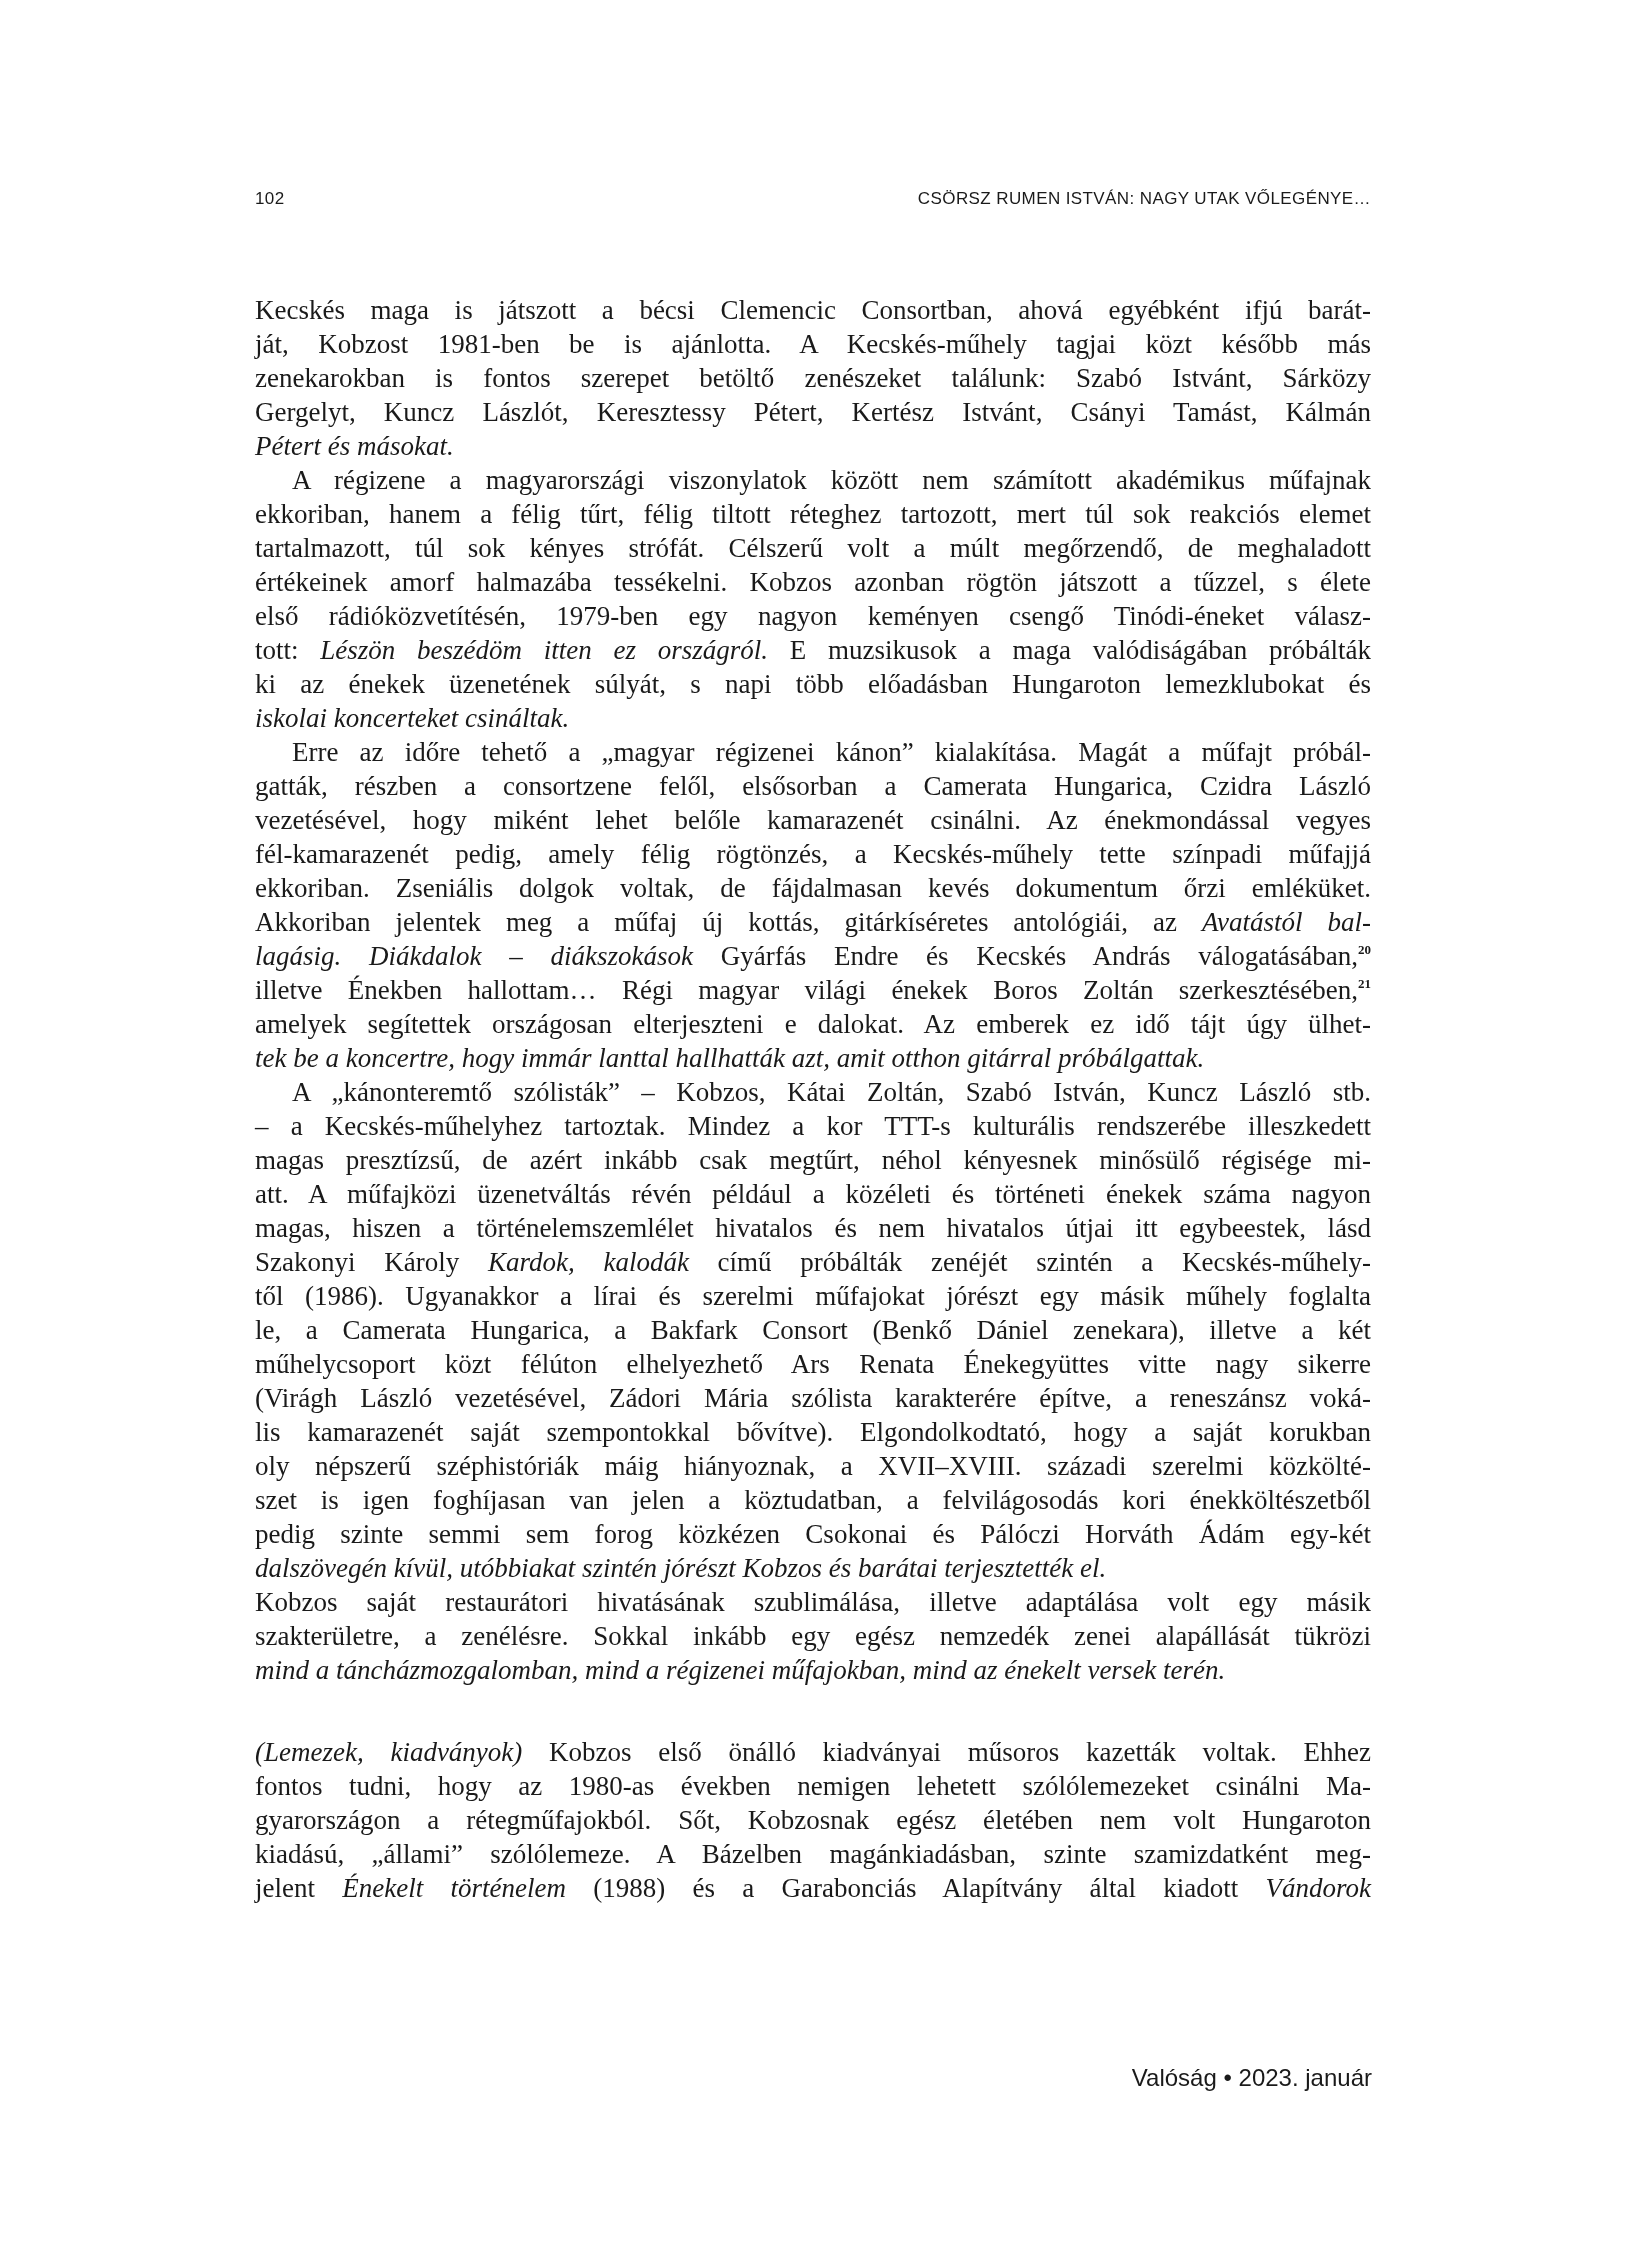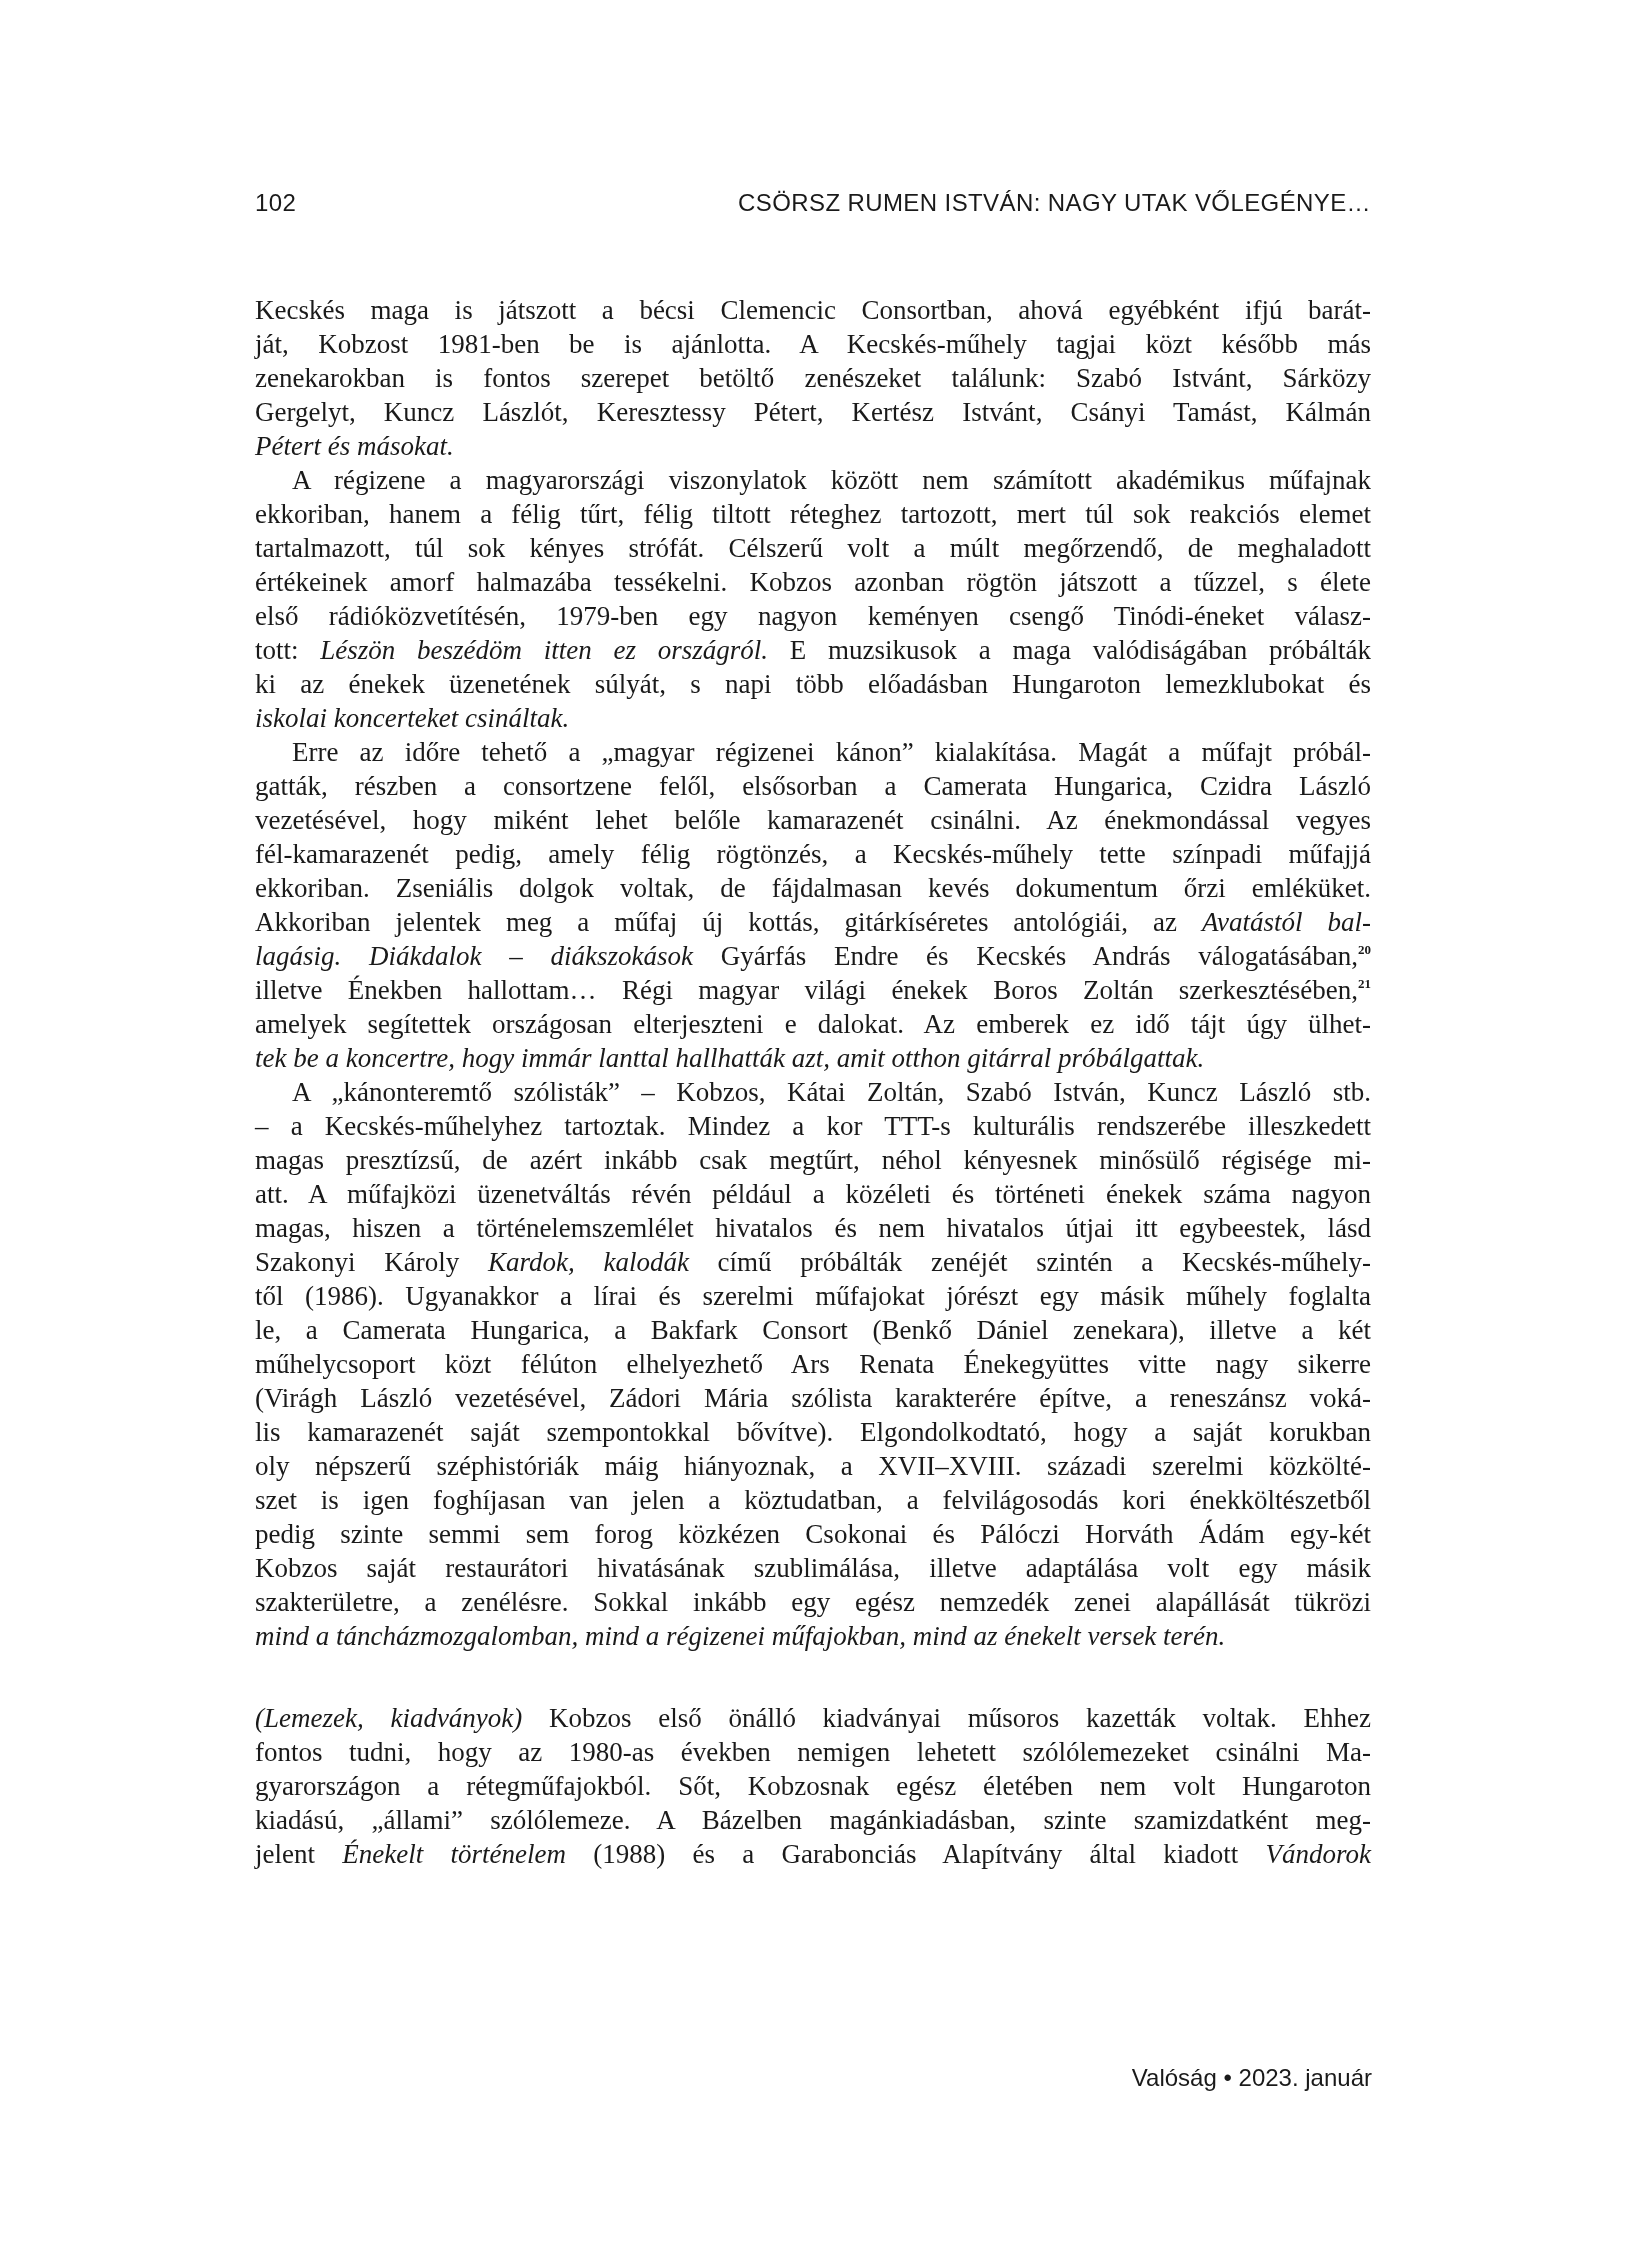--- a/index.html
+++ b/index.html
@@ -1,19 +1,19 @@
 <!DOCTYPE html>
 <html style="font-size:12.3px"><head>
 <meta charset="utf-8">
 <style>
   html, body { margin: 0; padding: 0; background: #ffffff; }
   body { width: 1628px; height: 2261px; position: relative; overflow: hidden; color: #1a1a1a; }
   .header {
     position: absolute; top: 189px; left: 255px; width: 1116px; height: 31px;
-    font-family: "Liberation Sans", sans-serif; font-size: 24px; letter-spacing: 0.4px;
+    font-family: "Liberation Sans", sans-serif; font-size: 17px; letter-spacing: 0.4px;
   }
   .header .page-num { position: absolute; left: 0; top: 0; }
   .header .running-title { position: absolute; right: 0; top: 0; white-space: nowrap; }
   .body-text {
     position: absolute; top: 293px; left: 255px; width: 1116px;
     font-family: "Liberation Serif", serif; font-size: 27px; line-height: 34px;
   }
   .line { display: block; height: 34px; white-space: nowrap; text-align: justify; text-align-last: justify; }
   .line.last { text-align-last: left; font-style: italic; }
   .line.indent { padding-left: 37px; }
@@ -75,20 +75,21 @@
     <span class="line">magas, hiszen a történelemszemlélet hivatalos és nem hivatalos útjai itt egybeestek, lásd</span>
     <span class="line"><span>Szakonyi Károly </span><span class="it">Kardok, kalodák</span><span> című próbálták zenéjét szintén a Kecskés-műhely-</span></span>
     <span class="line">től (1986). Ugyanakkor a lírai és szerelmi műfajokat jórészt egy másik műhely foglalta</span>
     <span class="line">le, a Camerata Hungarica, a Bakfark Consort (Benkő Dániel zenekara), illetve a két</span>
     <span class="line">műhelycsoport közt félúton elhelyezhető Ars Renata Énekegyüttes vitte nagy sikerre</span>
     <span class="line">(Virágh László vezetésével, Zádori Mária szólista karakterére építve, a reneszánsz voká-</span>
     <span class="line">lis kamarazenét saját szempontokkal bővítve). Elgondolkodtató, hogy a saját korukban</span>
     <span class="line">oly népszerű széphistóriák máig hiányoznak, a XVII–XVIII. századi szerelmi közkölté-</span>
     <span class="line">szet is igen foghíjasan van jelen a köztudatban, a felvilágosodás kori énekköltészetből</span>
     <span class="line">pedig szinte semmi sem forog közkézen Csokonai és Pálóczi Horváth Ádám egy-két</span>
+    <span class="line last">dalszövegén kívül, utóbbiakat szintén jórészt Kobzos és barátai terjesztették el.</span>
   </div>
 
   <div>
     <span class="line">Kobzos saját restaurátori hivatásának szublimálása, illetve adaptálása volt egy másik</span>
     <span class="line">szakterületre, a zenélésre. Sokkal inkább egy egész nemzedék zenei alapállását tükrözi</span>
     <span class="line last">mind a táncházmozgalomban, mind a régizenei műfajokban, mind az énekelt versek terén.</span>
   </div>
 
   <span class="gap"></span>
 

